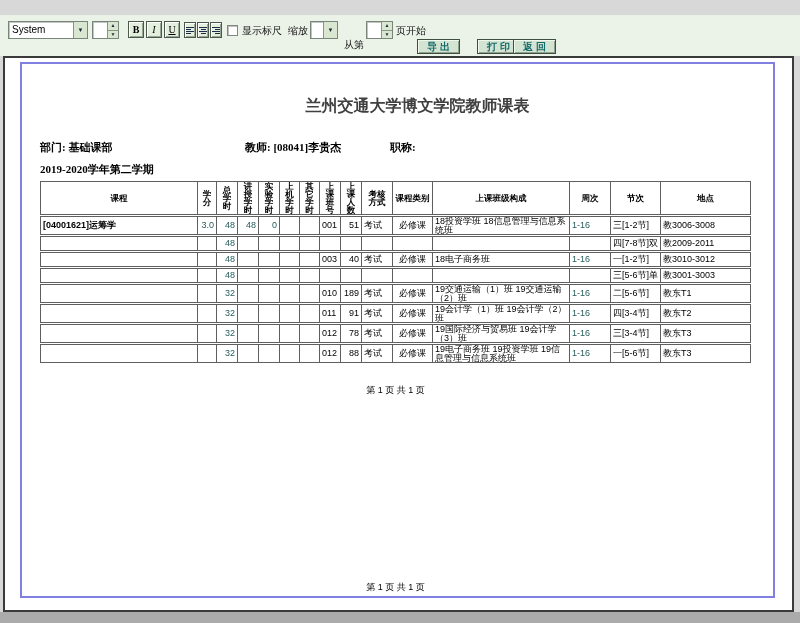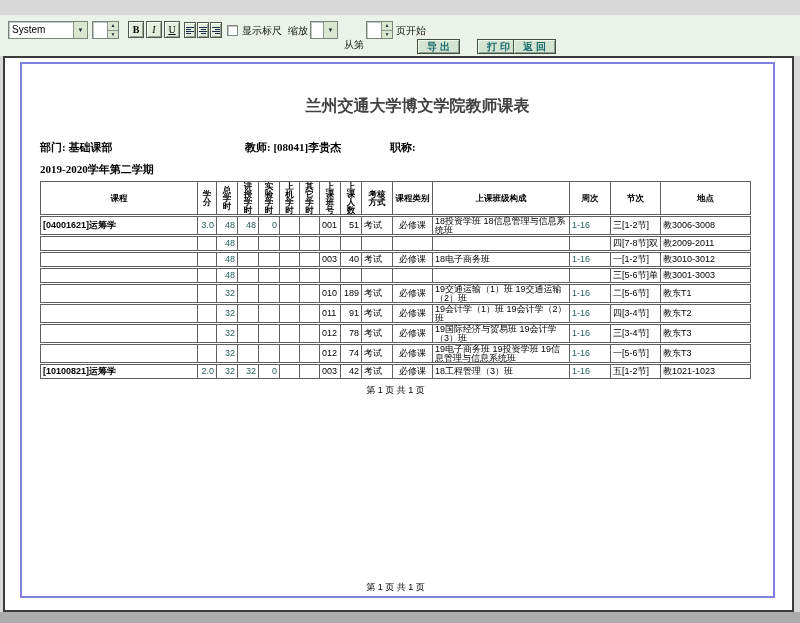--- a/index.html
+++ b/index.html
@@ -352,45 +352,28 @@
             </tr>
             <tr>
               <td class="course" style="text-align: left;"></td>
               <td class="num" style="text-align: right;"></td>
               <td class="num" style="text-align: right;">32</td>
               <td class="num" style="text-align: right;"></td>
               <td class="num" style="text-align: right;"></td>
               <td class="num" style="text-align: right;"></td>
               <td class="num" style="text-align: right;"></td>
               <td style="text-align: left;">012</td>
-              <td style="text-align: right;">74</td>
+              <td style="text-align: right;">88</td>
               <td style="text-align: left;">考试</td>
               <td style="text-align: center;">必修课</td>
               <td class="comp" style="text-align: left;">19电子商务班 19投资学班 19信息管理与信息系统班</td>
               <td class="num" style="text-align: left;">1-16</td>
               <td style="text-align: left;">一[5-6节]</td>
               <td style="text-align: left;">教东T3</td>
             </tr>
-            <tr>
-              <td class="course" style="text-align: left;">[10100821]运筹学</td>
-              <td class="num" style="text-align: right;">2.0</td>
-              <td class="num" style="text-align: right;">32</td>
-              <td class="num" style="text-align: right;">32</td>
-              <td class="num" style="text-align: right;">0</td>
-              <td class="num" style="text-align: right;"></td>
-              <td class="num" style="text-align: right;"></td>
-              <td style="text-align: left;">003</td>
-              <td style="text-align: right;">42</td>
-              <td style="text-align: left;">考试</td>
-              <td style="text-align: center;">必修课</td>
-              <td class="comp" style="text-align: left;">18工程管理（3）班</td>
-              <td class="num" style="text-align: left;">1-16</td>
-              <td style="text-align: left;">五[1-2节]</td>
-              <td style="text-align: left;">教1021-1023</td>
-            </tr>
           </tbody>
         </table>
 
       <div class="page-footer footer-top">第 1 页  共 1 页</div>
       <div class="page-footer footer-bottom">第 1 页  共 1 页</div>
     </div>
   </div>
 
   <div class="bottom-strip"></div>
 </div>

